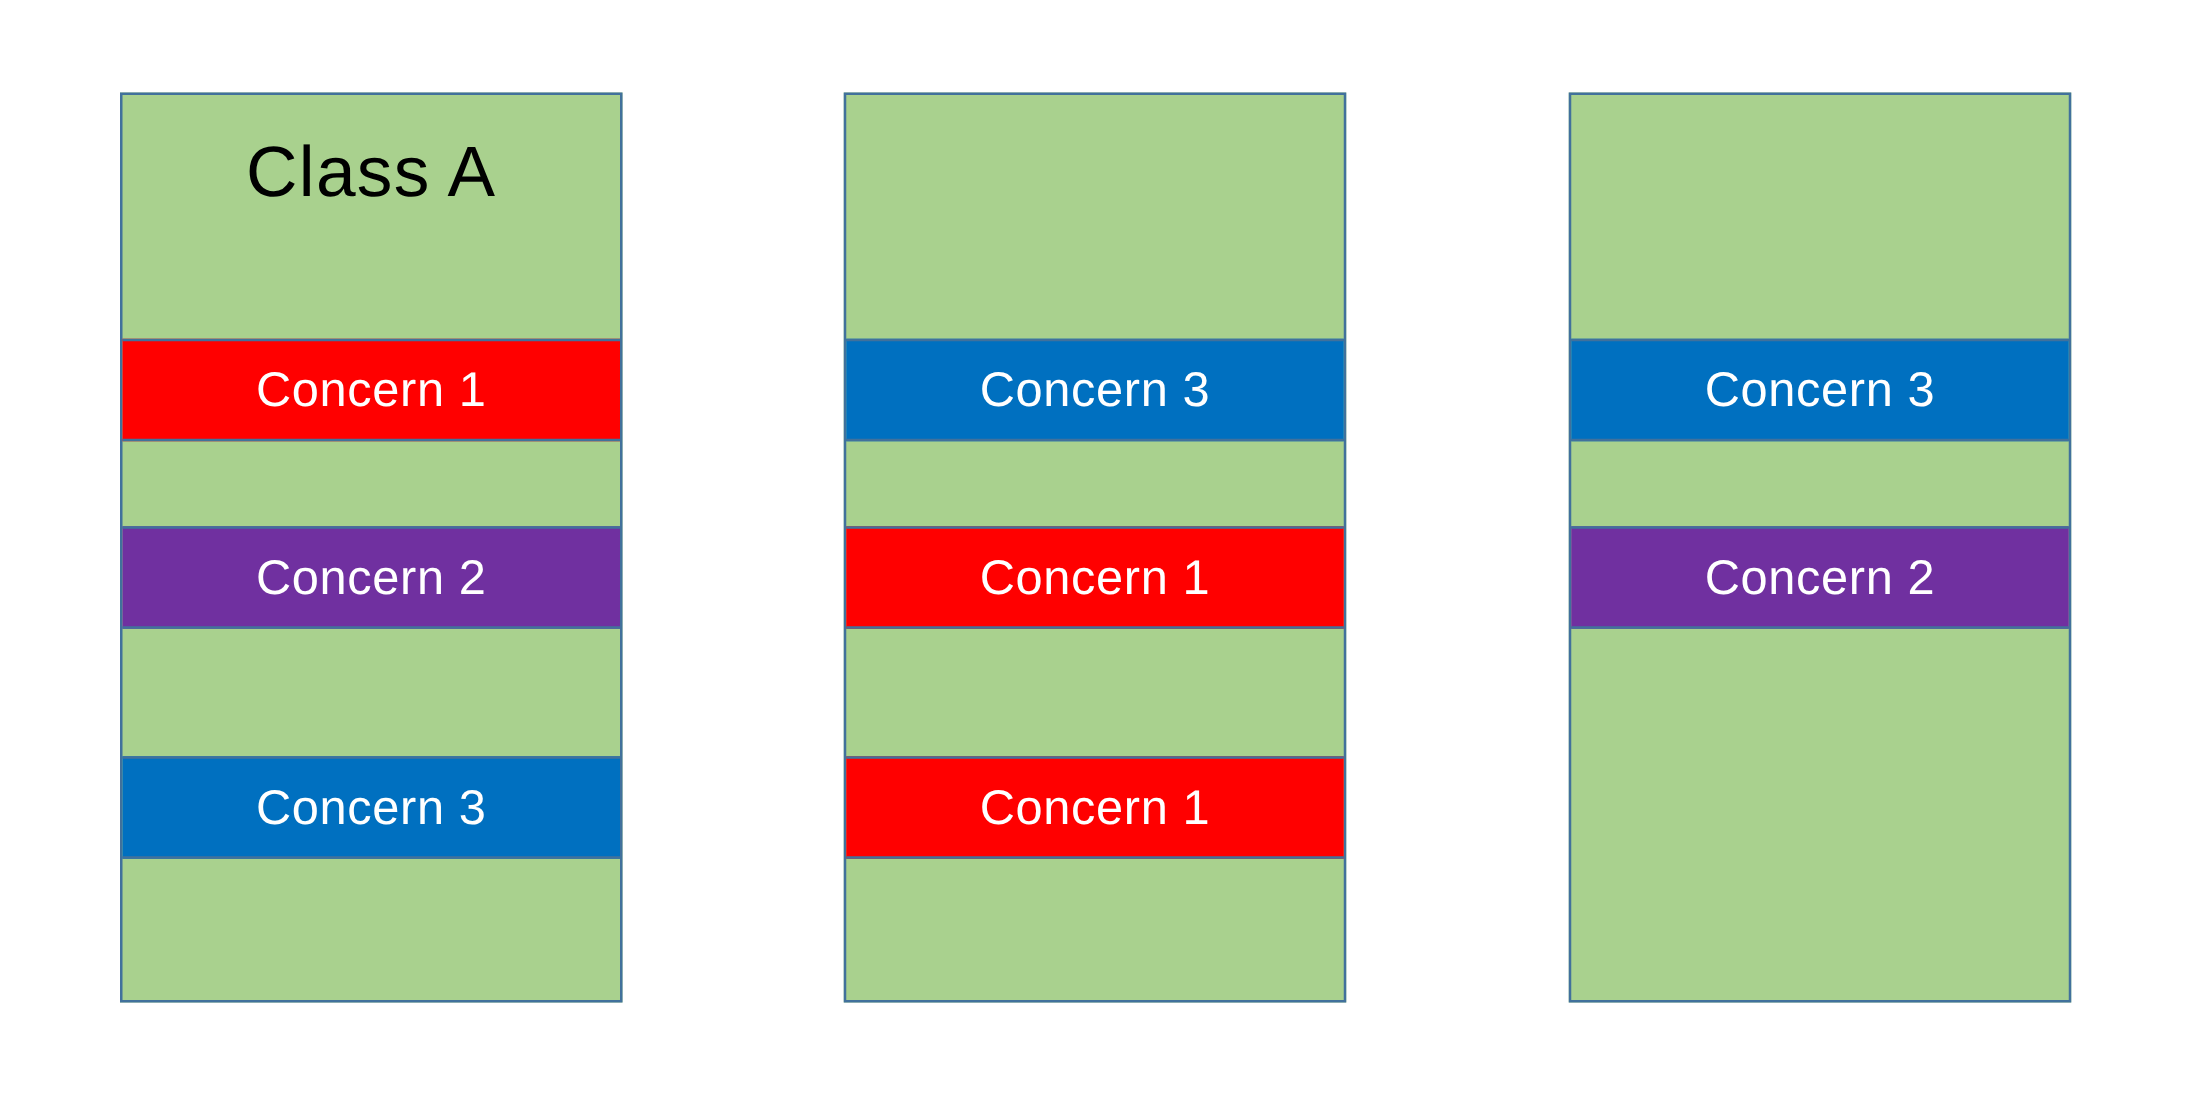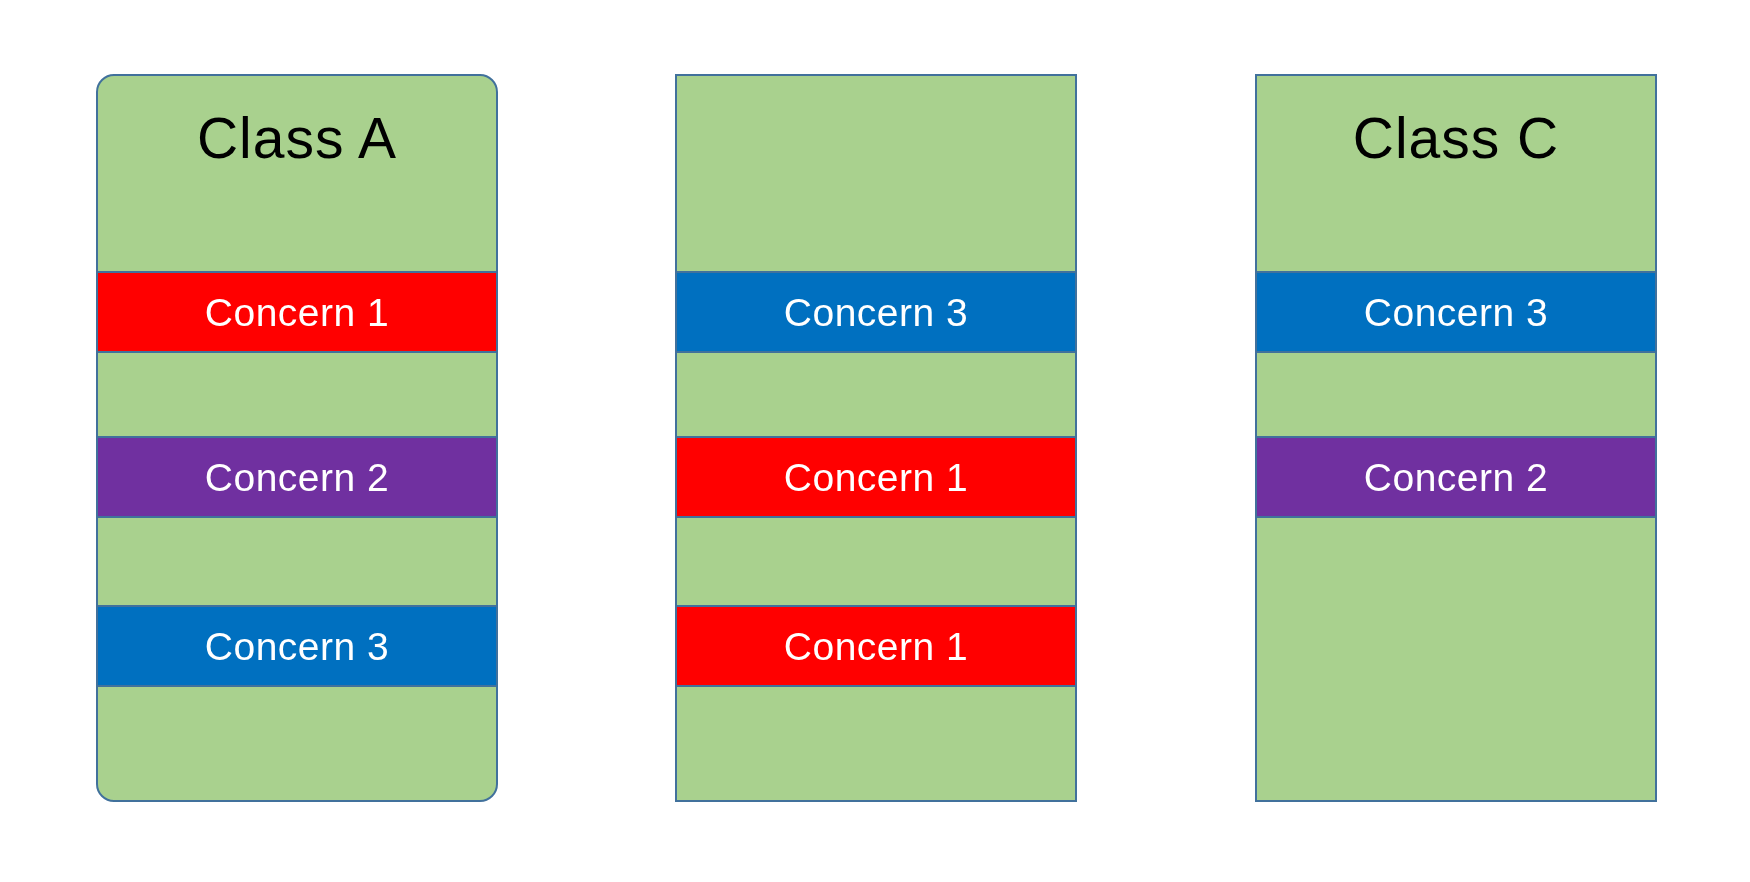--- a/index.html
+++ b/index.html
@@ -17,21 +17,21 @@
   }
   .class-box {
     position: absolute;
     top: 74px;
     width: 402px;
     height: 728px;
     box-sizing: border-box;
     border: 2px solid #41719C;
     background: #A9D18E;
   }
-  .class-box.col-0 { left: 96px; border-radius: 18px; }
+  .class-box.col-0 { left: 96px; }
   .class-box.col-1 { left: 675px; }
   .class-box.col-2 { left: 1255px; }
   .class-title {
     position: absolute;
     top: 27px;
     left: 0;
     width: 100%;
     text-align: center;
     font-size: 57px;
     line-height: 70px;
@@ -45,21 +45,21 @@
     width: 100%;
     height: 82px;
     box-sizing: border-box;
     border-top: 2px solid #41719C;
     border-bottom: 2px solid #41719C;
     display: flex;
     align-items: center;
     justify-content: center;
   }
   .band.slot-1 { top: 195px; }
-  .band.slot-2 { top: 360px; }
+  .band.slot-2 { top: 345px; }
   .band.slot-3 { top: 529px; }
   .band-label {
     color: #ffffff;
     font-size: 39px;
     line-height: 1;
     letter-spacing: 0.5px;
     white-space: pre;
   }
 </style>
 </head>
@@ -86,21 +86,20 @@
     </div>
     <div class="band slot-2" style="background-color: rgb(255, 0, 0);">
       <span class="band-label">Concern 1</span>
     </div>
     <div class="band slot-3" style="background-color: rgb(255, 0, 0);">
       <span class="band-label">Concern 1</span>
     </div>
   </div>
 
   <div class="class-box col-2">
-    <div class="class-title">Class C</div>
     <div class="band slot-1" style="background-color: rgb(0, 112, 192);">
       <span class="band-label">Concern 3</span>
     </div>
     <div class="band slot-2" style="background-color: rgb(112, 48, 160);">
       <span class="band-label">Concern 2</span>
     </div>
   </div>
 
 </div>
 

